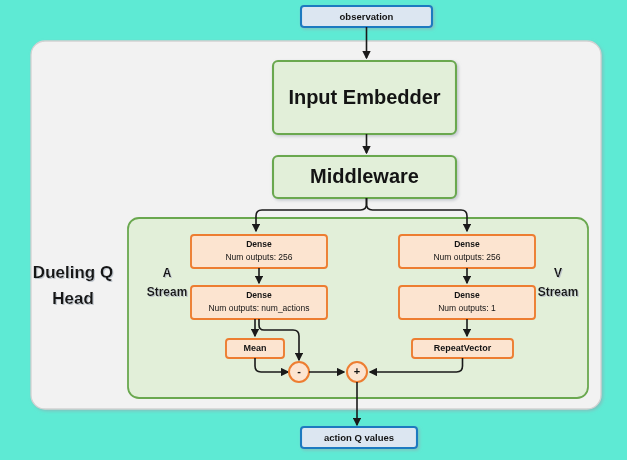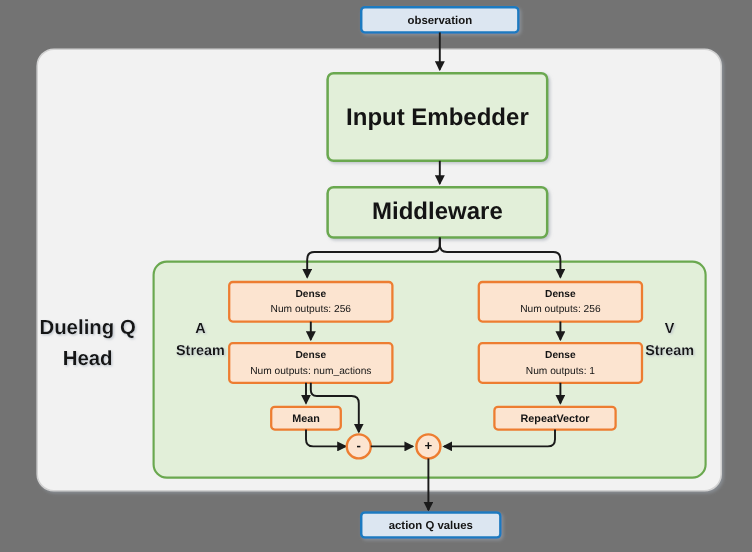--- a/index.html
+++ b/index.html
@@ -4,21 +4,21 @@
 <style>
   html, body {
     margin: 0;
     padding: 0;
     background: #ffffff;
   }
   #stage {
     position: relative;
     width: 627px;
     height: 460px;
-    background: #737373;
+    background: #5eead4;
     font-family: "Liberation Sans", sans-serif;
     overflow: hidden;
   }
   svg.diagram {
     position: absolute;
     left: 0;
     top: 0;
     width: 627px;
     height: 460px;
   }

